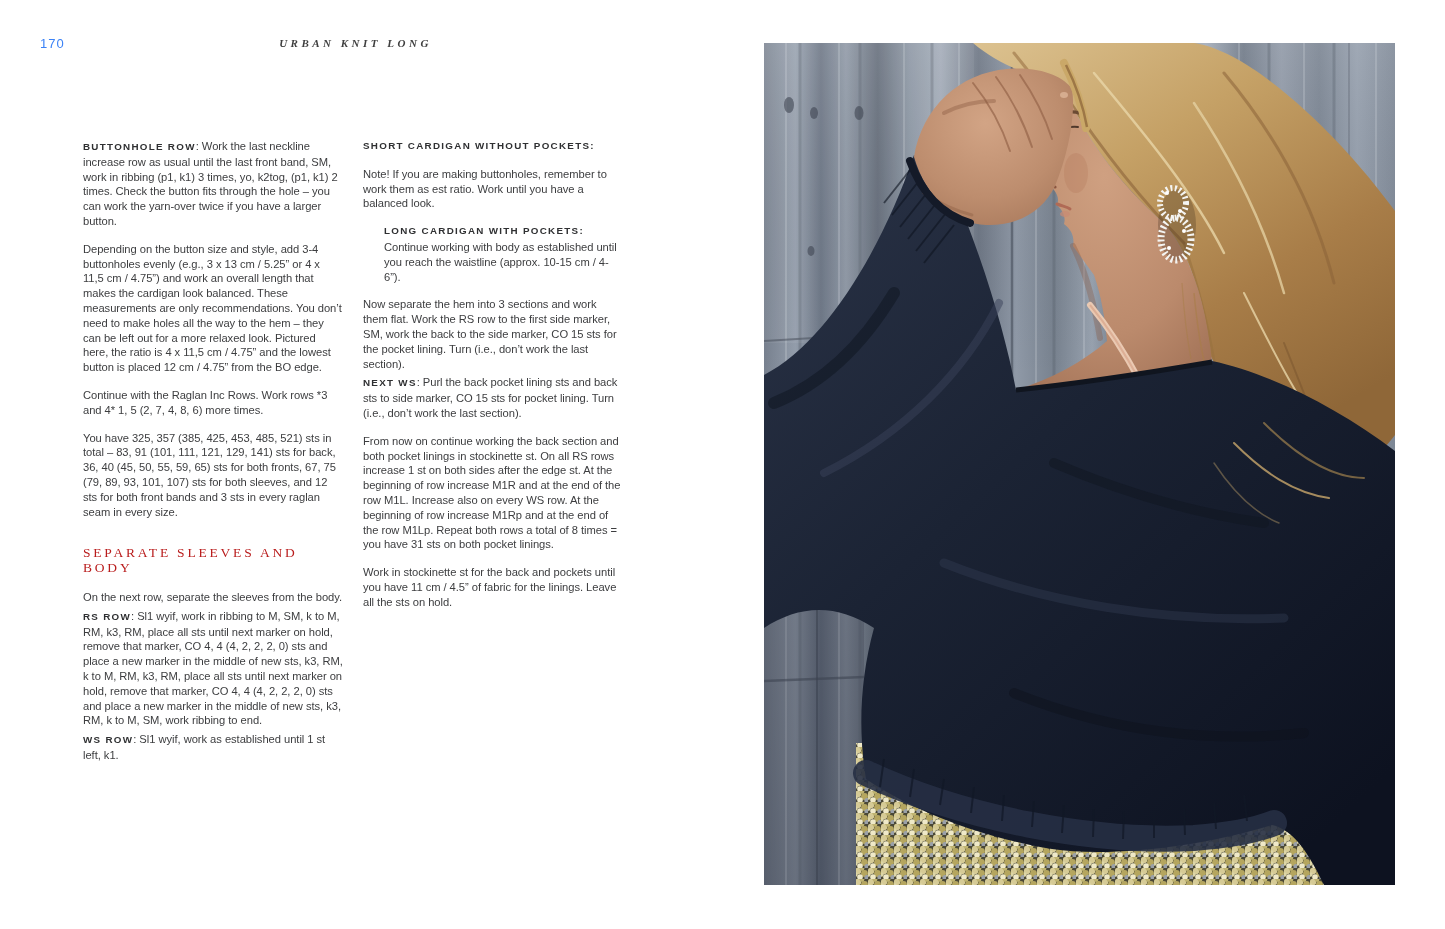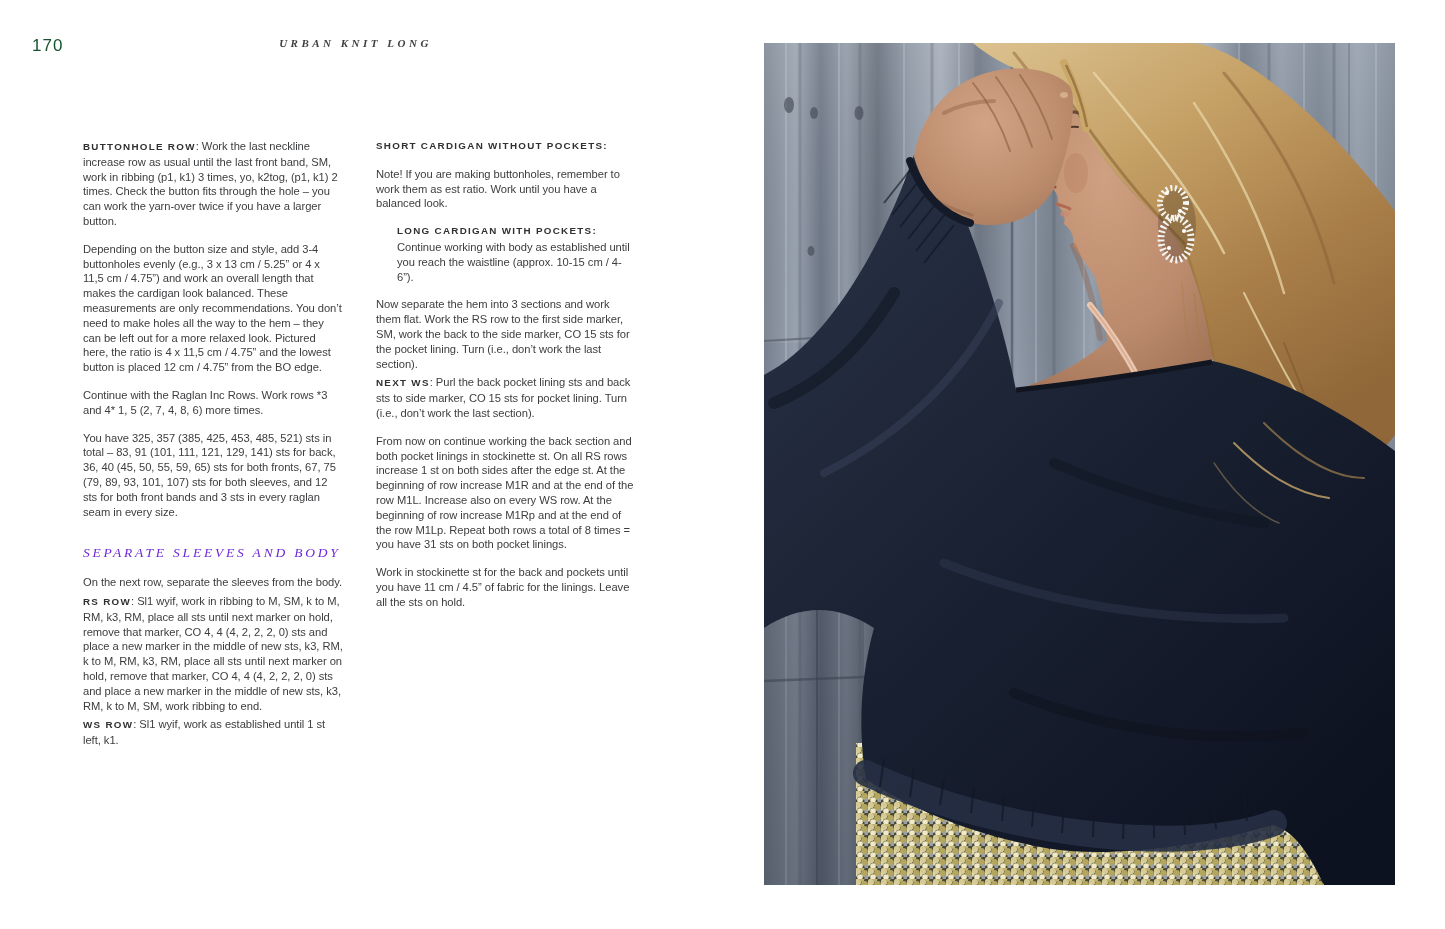--- a/index.html
+++ b/index.html
@@ -1,31 +1,31 @@
 <!DOCTYPE html>
 <html><head>
 <meta charset="utf-8">
 <style>
   html,body{margin:0;padding:0;background:#ffffff;}
   .page{position:relative;width:1445px;height:929px;background:#ffffff;overflow:hidden;
         font-family:"Liberation Sans","DejaVu Sans",sans-serif;}
-  .page-number{position:absolute;left:32px;top:36px;font-size:17px;letter-spacing:1px;color:#14532d;}
+  .page-number{position:absolute;left:40px;top:36px;font-size:13px;letter-spacing:1px;color:#3b82f6;}
   .running-header{position:absolute;left:83px;top:37px;width:545px;text-align:center;
         font-family:"Liberation Serif","DejaVu Serif",serif;font-style:italic;font-weight:600;
         font-size:11px;letter-spacing:3.5px;color:#3f3f3f;}
   .col{position:absolute;top:139px;font-size:11.2px;line-height:14.8px;color:#3c3d3f;letter-spacing:-0.05px;}
   .col-left{left:83px;width:260px;}
-  .col-right{left:376px;width:258px;}
+  .col-right{left:363px;width:258px;}
   .para{margin:0 0 13px 0;}
   .attach{margin-top:-9px;}
   .mt4{margin-top:4px;margin-left:21px;}
   .lead{font-weight:700;font-size:9.8px;letter-spacing:1.3px;color:#2f3032;}
   .lead.block{display:block;margin-bottom:1px;}
   .section-heading{margin:27px 0 14px 0;font-family:"Liberation Serif","DejaVu Serif",serif;
-        font-style:italic;font-size:13.5px;letter-spacing:2.8px;color:#6d28d9;font-weight:500;}
+        font-size:13.5px;letter-spacing:2.8px;color:#b91c1c;font-weight:500;}
   .photo{position:absolute;left:764px;top:43px;width:631px;height:842px;overflow:hidden;background:#828c9a;}
   .photo svg{display:block;}
 </style>
 </head>
 <body>
 
 <div class="page">
 
   <div class="page-number">170</div>
   <div class="running-header">URBAN KNIT LONG</div>

